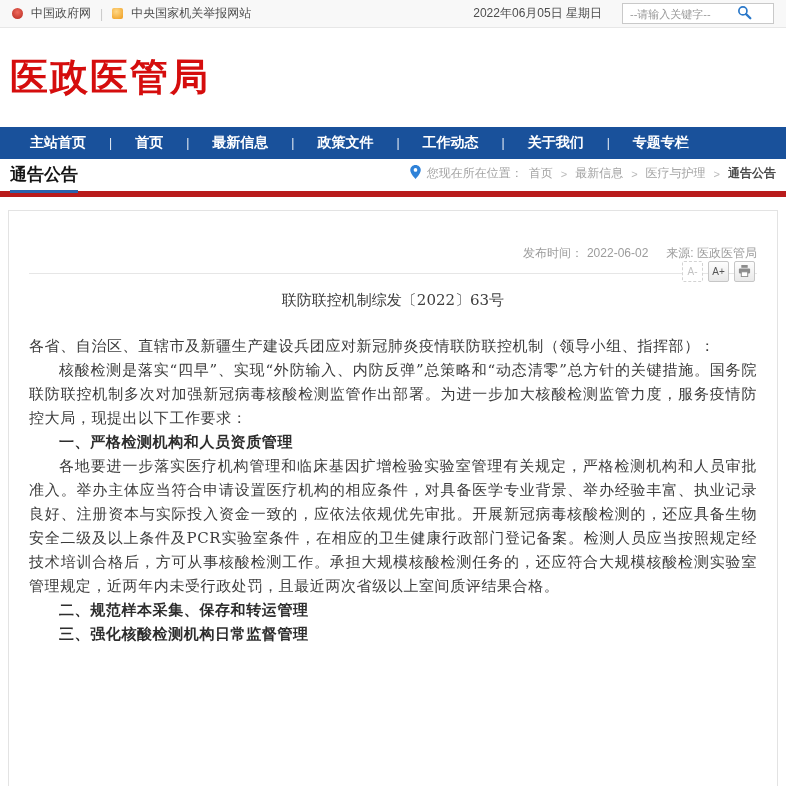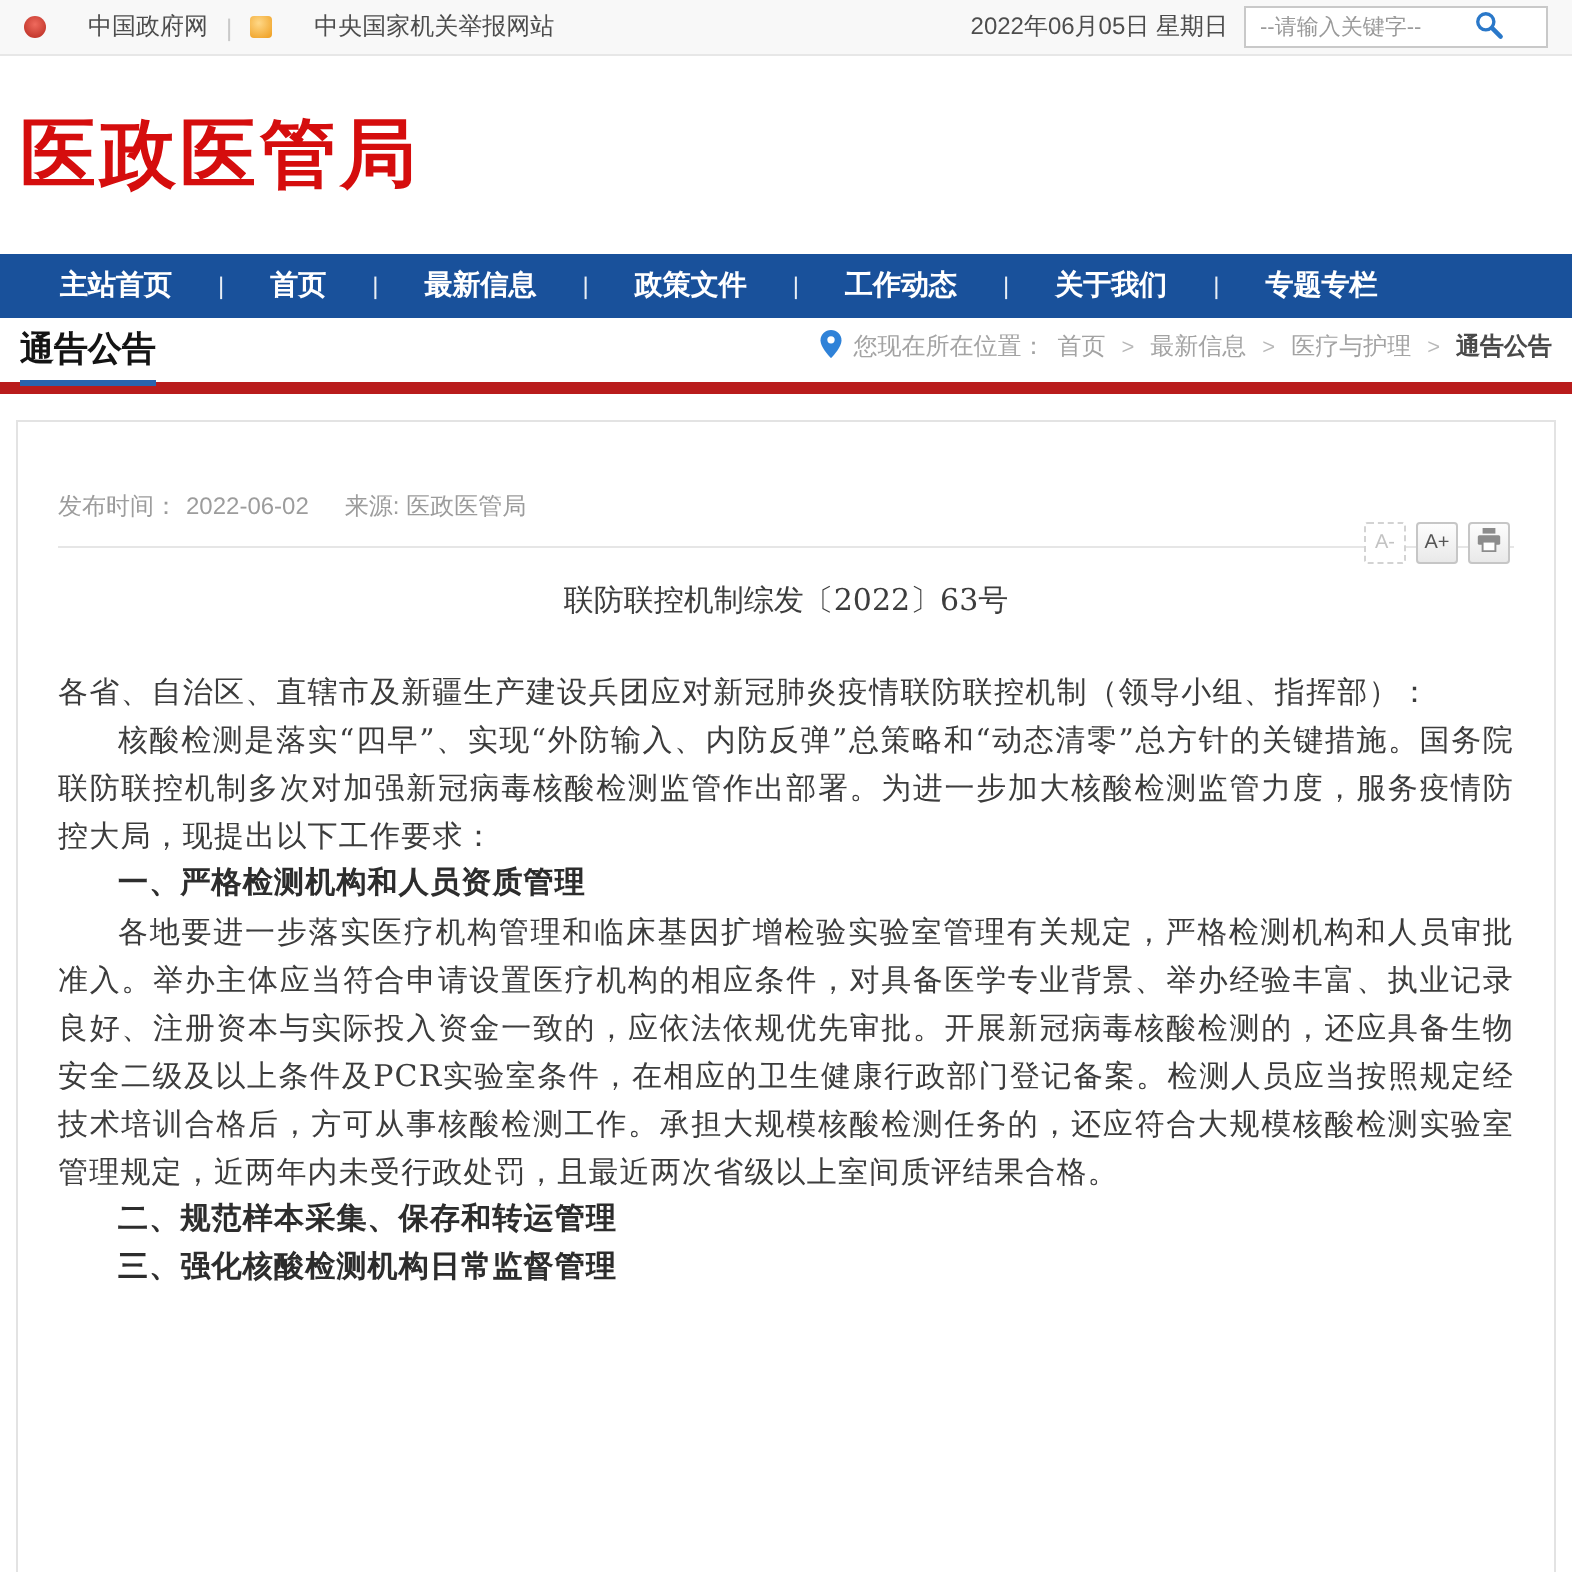--- a/index.html
+++ b/index.html
@@ -3,27 +3,27 @@
 <meta charset="utf-8">
 <style>
   * { margin:0; padding:0; box-sizing:border-box; }
   html, body { width:786px; height:786px; overflow:hidden; background:#fff;
     font-family:"Liberation Sans", sans-serif; }
 
   
   .topbar { height:28px; background:#f8f8f8; border-bottom:1px solid #e7e7e7;
     display:flex; align-items:center; padding:0 12px; font-size:12px; color:#4d4d4d; }
   .topbar-left { display:flex; align-items:center; }
-  .gov-link { display:flex; align-items:center; gap:21px; color:#4d4d4d; text-decoration:none; cursor:pointer; }
+  .gov-link { display:flex; align-items:center; gap:8px; color:#4d4d4d; text-decoration:none; cursor:pointer; }
   .emblem-icon { width:11px; height:11px; border-radius:50%; display:inline-block;
     background:radial-gradient(circle at 50% 38%, #ef6a5d, #b5281e); }
   .report-icon { width:11px; height:11px; border-radius:2px; display:inline-block;
     background:radial-gradient(circle at 40% 32%, #ffd887, #ee9c1c); }
   .topbar-div { color:#c9c9c9; margin:0 9px; }
-  .topbar-right { margin-left:auto; display:flex; align-items:center; gap:8px; }
+  .topbar-right { margin-left:auto; display:flex; align-items:center; gap:20px; }
   .top-date { color:#4d4d4d; }
   .searchbox { display:flex; align-items:center; border:1px solid #c9c9c9; background:#fff;
     height:21px; width:152px; padding:0 20px 0 7px; }
   .searchbox input { border:none; outline:none; flex:1; min-width:0; font-size:11px; color:#777;
     font-family:"Liberation Sans", sans-serif; background:transparent; }
   .searchbox input::placeholder { color:#9a9a9a; }
   .search-btn { background:none; border:none; cursor:pointer; display:flex; align-items:center; padding:1px; }
 
   
   .logo-area { height:99px; display:flex; align-items:center; padding:0 10px; background:#fff; }
@@ -46,21 +46,21 @@
   .crumbs { display:flex; align-items:center; }
   .crumb-item { color:#a3a3a3; text-decoration:none; cursor:pointer; }
   .crumb-item:last-child { font-weight:bold; color:#4a4a4a; }
   .crumb-sep { color:#b9b9b9; padding:0 8px; font-size:11px; }
 
   
   .content-box { margin:13px 8px 0; border:1px solid #e3e3e3; background:#fff;
     height:600px; padding:18px 20px 0; position:relative; }
   .article-title { text-align:center; font-size:19px; font-weight:normal; line-height:28px;
     color:var(--title-blue, #33689e); margin-top:2px; }
-  .article-meta { text-align:left; font-size:12px; color:#9c9c9c; margin-top:16px; }
+  .article-meta { text-align:right; font-size:12px; color:#9c9c9c; margin-top:16px; }
   .article-meta .meta-val { margin-left:4px; }
   .article-meta .src-label { margin-left:18px; }
   .tool-icons { position:absolute; right:22px; top:50px; display:flex; gap:5px; }
   .tool-btn { width:21px; height:21px; display:flex; align-items:center; justify-content:center;
     font-size:10px; cursor:pointer; border-radius:2px;
     background:linear-gradient(#fdfdfd, #e9e9e9); border:1px solid #c6c6c6; color:#555; }
   .tool-btn.disabled { border:1px dashed #d3d3d3; background:#fff; color:#c3c3c3; }
   .meta-divider { border:none; border-top:1px solid #e6e6e6; margin-top:11px; }
 
   .doc-number { text-align:center; font-size:15px; color:#3d3d3d; margin-top:17px;

